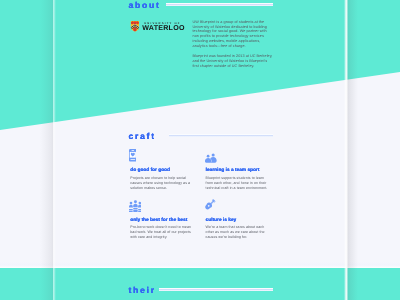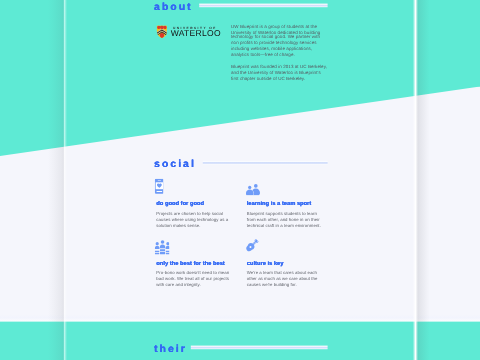--- a/index.html
+++ b/index.html
@@ -25,21 +25,21 @@
   .about-p p{margin:0;}
   .about-p,.vcard .bd,.vcard .ti,.sec .t,.about-logo .uni,.about-logo .wat{-webkit-font-smoothing:antialiased;transform:translateZ(0);}
   .about-p p + p{margin-top:4.93px;}
   .ln-t{display:block;white-space:pre;}
 
   .about-logo{position:absolute;left:129.6px;top:20.9px;width:53px;height:11px;}
   .about-logo .shield{position:absolute;left:0;top:0;}
   .about-logo .uni{position:absolute;left:14.6px;top:2.1px;font-size:2.7px;
       letter-spacing:1.22px;font-weight:700;color:#2b2b2b;line-height:1;}
   .about-logo .wat{position:absolute;left:12.7px;top:4.3px;font-size:7.1px;
-      letter-spacing:0.25px;font-weight:400;color:#141414;line-height:1;}
+      letter-spacing:0.25px;font-weight:700;color:#141414;line-height:1;}
 
   .vcard{position:absolute;width:64px;}
   .vcard .icw{position:absolute;left:0;top:0;line-height:0;}
   .vcard .icw svg{display:block;}
   .vcard .ti{position:absolute;left:0;color:#3a6ef4;font-weight:700;
       font-size:4.75px;letter-spacing:0.02px;line-height:1;white-space:nowrap;
       text-shadow:0 0 0.25px #3a6ef4,0.18px 0 0.1px #3a6ef4;}
   .vcard .bd{position:absolute;left:0;font-size:3.6px;letter-spacing:0.055px;line-height:4.72px;color:#5b5e66;}
 </style>
 </head>
@@ -47,21 +47,21 @@
 
 <div class="page">
   <div class="lav"></div>
 
   <div class="sec" style="left:128.4px;top:1px;">
     <span class="t">about</span>
     <span class="ln" style="left:38px;width:107px;"></span>
   </div>
 
   <div class="sec" style="left:128.4px;top:131.6px;">
-    <span class="t">social</span>
+    <span class="t">craft</span>
     <span class="ln" style="left:41px;width:104px;"></span>
   </div>
 
   <div class="sec" style="left:128.4px;top:286.3px;">
     <span class="t">their</span>
     <span class="ln" style="left:31px;width:114px;"></span>
   </div>
 
   <div class="about-logo">
     <svg class="shield" width="9.9" height="10.8" viewBox="0 0 100 114">

